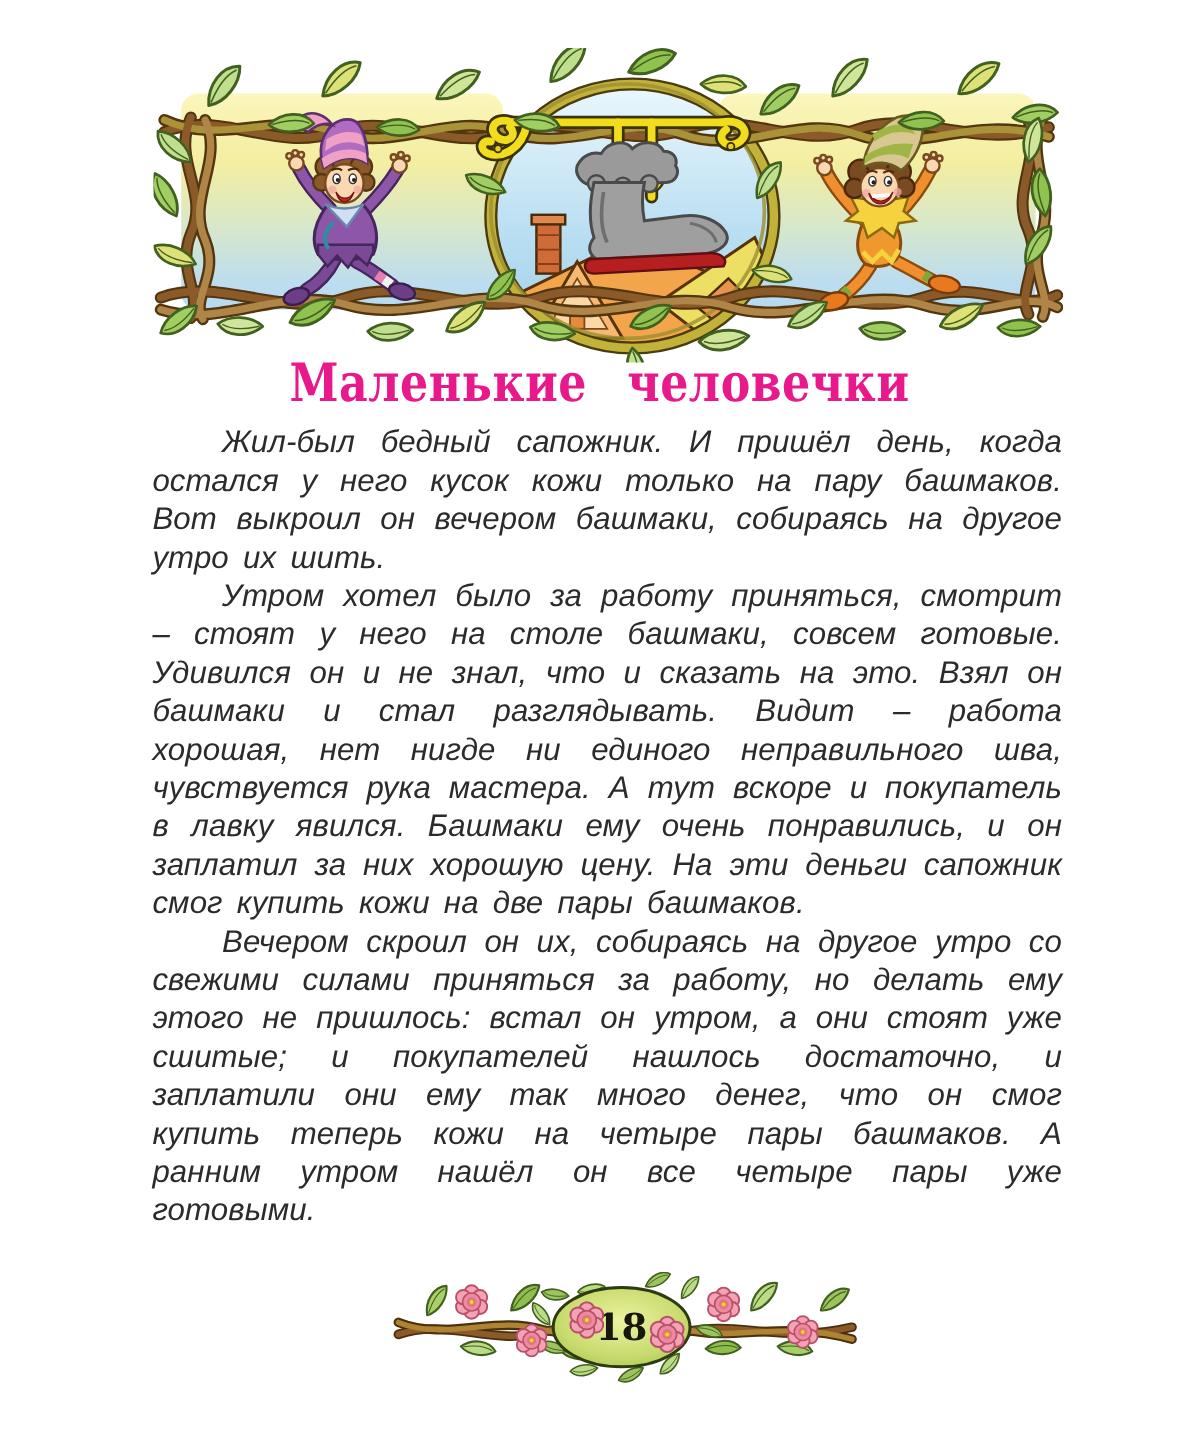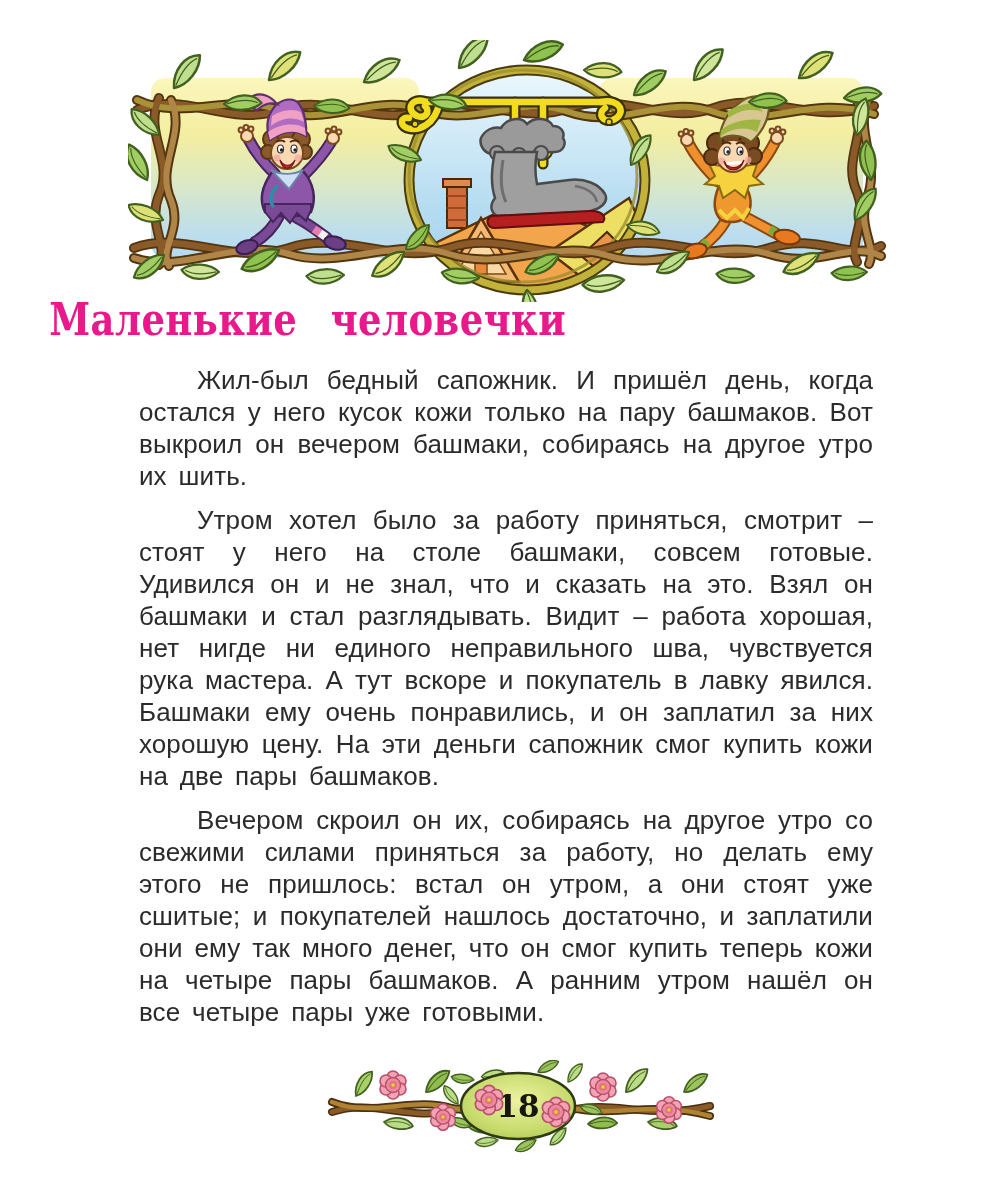--- a/index.html
+++ b/index.html
@@ -2,30 +2,30 @@
 <html lang="ru" style="--title-color: #e8198a; --body-color: #2b2b2b; --bg: #ffffff;"><head>
 <meta charset="utf-8">
 <style>
   html,body{margin:0;padding:0;background:#ffffff;}
   .page{
     position:relative;width:1000px;height:1200px;background:var(--bg,#ffffff);
     overflow:hidden;font-family:"Liberation Sans",sans-serif;
   }
   .header-illo{position:absolute;left:128px;top:40px;width:758px;height:262px;}
   .story-title{
-    position:absolute;left:0;top:297px;width:100%;text-align:left;
+    position:absolute;left:0;top:297px;width:100%;text-align:center;
     font-family:"DejaVu Serif",serif;font-weight:bold;font-size:44px;line-height:1.05;
     color:var(--title-color,#e8198a);
   }
   .story-title .inner{display:inline-block;transform:scaleX(0.84);transform-origin:center;word-spacing:24px;letter-spacing:0.5px;}
   .text-block{position:absolute;left:127px;top:352px;width:758px;}
   .text-block p{
-    margin:12px;text-indent:58px;text-align:justify;
+    margin:0;text-indent:58px;text-align:justify;
     font-size:26px;line-height:32px;color:var(--body-color,#2b2b2b);
-    word-spacing:4.5px;letter-spacing:0.1px;
+    word-spacing:4.5px;letter-spacing:0.1px;font-style:italic;
   }
   .footer-illo{position:absolute;left:326px;top:1060px;width:390px;height:100px;}
   .pgnum{font-family:"DejaVu Serif",serif;font-weight:bold;}
 </style>
 </head>
 <body>
 
 <div class="page">
 
   <svg class="header-illo" viewBox="0 0 756 262" aria-hidden="true">

